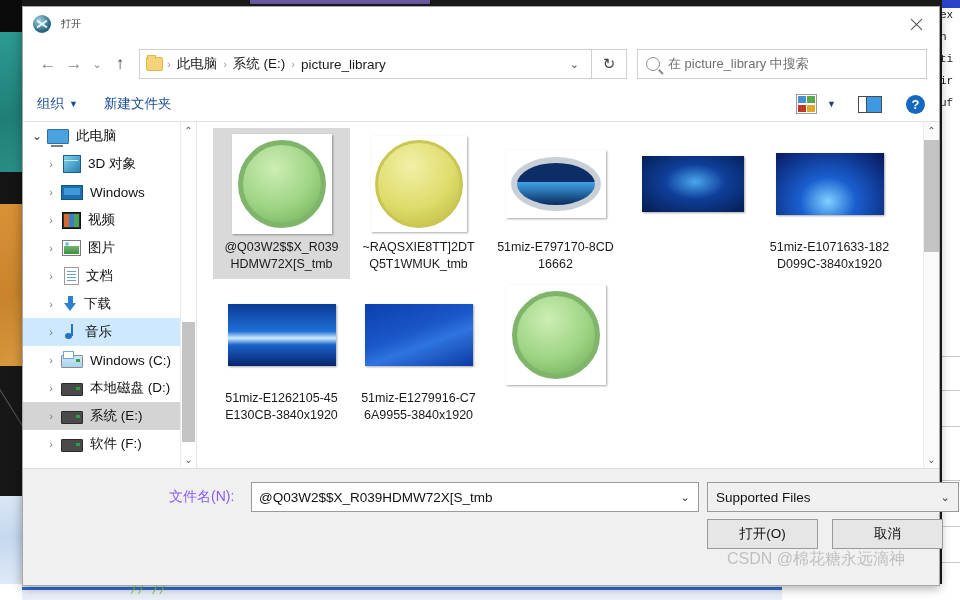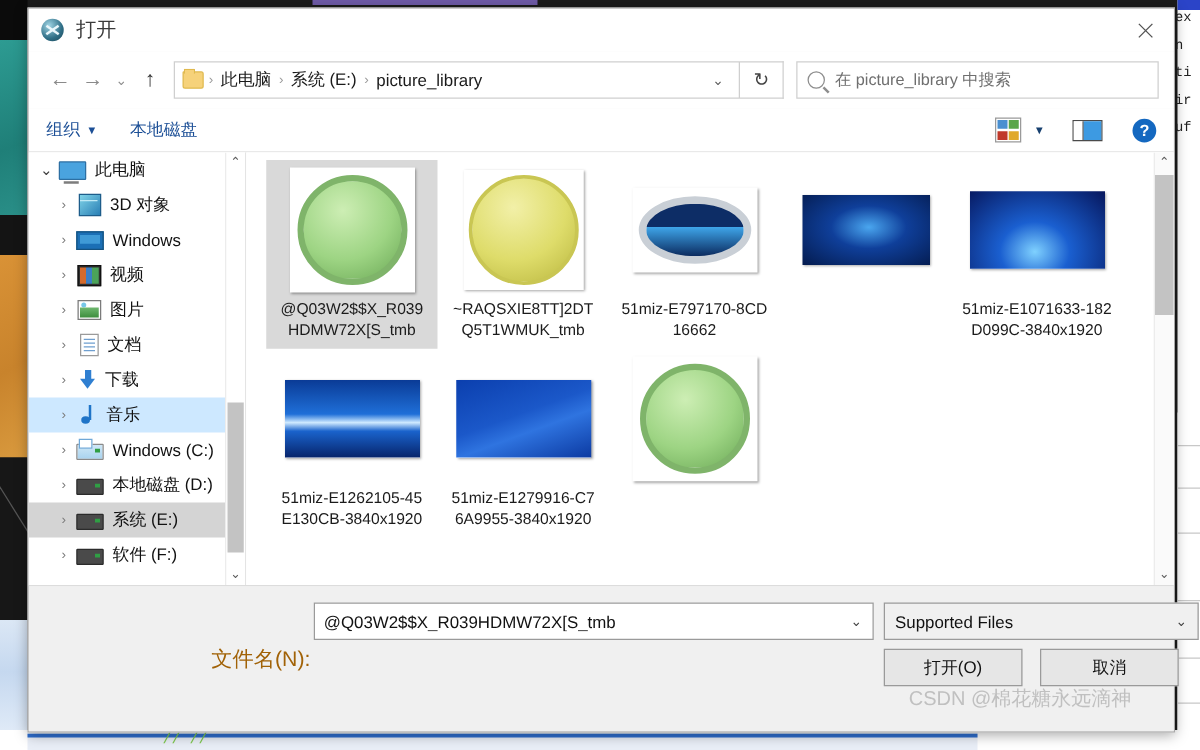--- a/index.html
+++ b/index.html
@@ -38,21 +38,21 @@
     display:flex;flex-direction:column;
   }
   
   #titlebar{height:34px;background:#ffffff;display:flex;align-items:center;flex:none;position:relative;}
   #app-icon{width:18px;height:18px;margin-left:10px;border-radius:50%;
     background:radial-gradient(circle at 35% 30%,#9fd4e4,#2f6e86 60%,#1b4657);
     position:relative;flex:none;}
   #app-icon::before,#app-icon::after{content:"";position:absolute;left:3px;top:8px;width:12px;height:2.2px;background:#e9f6fb;}
   #app-icon::before{transform:rotate(35deg);}
   #app-icon::after{transform:rotate(-35deg);}
-  #title-text{margin-left:10px;font-size:16px;color:#3a3a3a;text-align:center;}
+  #title-text{margin-left:10px;font-size:10px;color:#3a3a3a;text-align:center;}
   #close-btn{position:absolute;right:0;top:0;width:46px;height:34px;display:flex;align-items:center;justify-content:center;}
   #close-btn svg{width:13px;height:13px;}
 
   
   #navrow{height:46px;background:#ffffff;display:flex;align-items:center;padding:0 12px;flex:none;gap:0;}
   .navbtn{width:26px;height:28px;display:flex;align-items:center;justify-content:center;color:#8a8a8a;font-size:17px;}
   .navbtn.small{width:20px;font-size:11px;}
   .navbtn.active{color:#3b3b3b;}
   #crumbbar{flex:1;height:28px;border:1px solid #cfcfcf;background:#fff;display:flex;align-items:center;margin-left:6px;padding:0 6px;min-width:0;}
   #folder-ico{width:15px;height:12px;background:#f6d27a;border:1px solid #e0b94e;border-radius:1px 2px 2px 2px;position:relative;flex:none;margin-right:2px;}
@@ -132,21 +132,21 @@
   .thumb{box-shadow:1px 1px 2px rgba(0,0,0,.35);background:#fff;}
   .tname{font-size:12.5px;line-height:17px;color:#1b1b1b;text-align:center;width:120px;word-break:break-all;margin-top:3px;}
   #file-sb{position:absolute;right:0;top:0;width:15px;height:100%;background:#fafafa;border-left:1px solid #ececec;}
   #file-sb .arrw{height:17px;display:flex;align-items:center;justify-content:center;color:#5a5a5a;font-size:10px;}
   #file-sb .up{position:absolute;top:0;left:0;right:0;}
   #file-sb .dn{position:absolute;bottom:0;left:0;right:0;}
   #file-thumb{position:absolute;left:0;right:0;top:18px;height:112px;background:#c3c3c3;}
 
   
   #bottom{height:116px;background:#f0f0f0;position:relative;flex:none;}
-  #fn-label{position:absolute;left:146px;top:19px;font-size:17px;color:#a16207;margin-top:28px;}
+  #fn-label{position:absolute;left:146px;top:19px;font-size:14px;color:#8b5cf6;}
   #fn-input{position:absolute;left:228px;top:13px;width:446px;height:28px;background:#fff;border:1px solid #9a9a9a;display:flex;align-items:center;}
   #fn-value{font-size:13.5px;color:#111;padding-left:7px;white-space:nowrap;overflow:hidden;flex:1;}
   #fn-caret{width:26px;text-align:center;color:#3a3a3a;font-size:11px;}
   #type-select{position:absolute;left:684px;top:13px;width:250px;height:28px;background:#f0f0f0;border:1px solid #9a9a9a;display:flex;align-items:center;}
   #type-value{font-size:13.5px;color:#111;padding-left:8px;flex:1;white-space:nowrap;}
   #type-caret{width:26px;text-align:center;color:#3a3a3a;font-size:11px;}
   .dlgbtn{position:absolute;top:50px;height:28px;width:109px;background:#e6e6e6;border:1px solid #9a9a9a;display:flex;align-items:center;justify-content:center;font-size:13.5px;color:#111;}
   #open-btn{left:684px;}
   #cancel-btn{left:809px;}
   #watermark{position:absolute;left:648px;top:80px;width:290px;text-align:center;font-size:16px;color:#c0c0c0;white-space:nowrap;}
@@ -223,21 +223,21 @@
       <div id="search-ph">在 picture_library 中搜索</div>
     </div>
   </div>
 
   <div id="cmdbar">
     <div class="cmd">
       <span>组织</span>
       <span class="tri">▼</span>
     </div>
     <div class="cmd">
-      <span>本地磁盘</span>
+      <span>新建文件夹</span>
     </div>
     <div id="cmd-spacer"></div>
     <div id="view-ico">
       <i style="background:#4a8fd0"></i>
         <i style="background:#5aa64a"></i>
         <i style="background:#c0392b"></i>
         <i style="background:#e0a92b"></i>
     </div>
     <div id="view-caret">▼</div>
     <div id="pane-ico">

